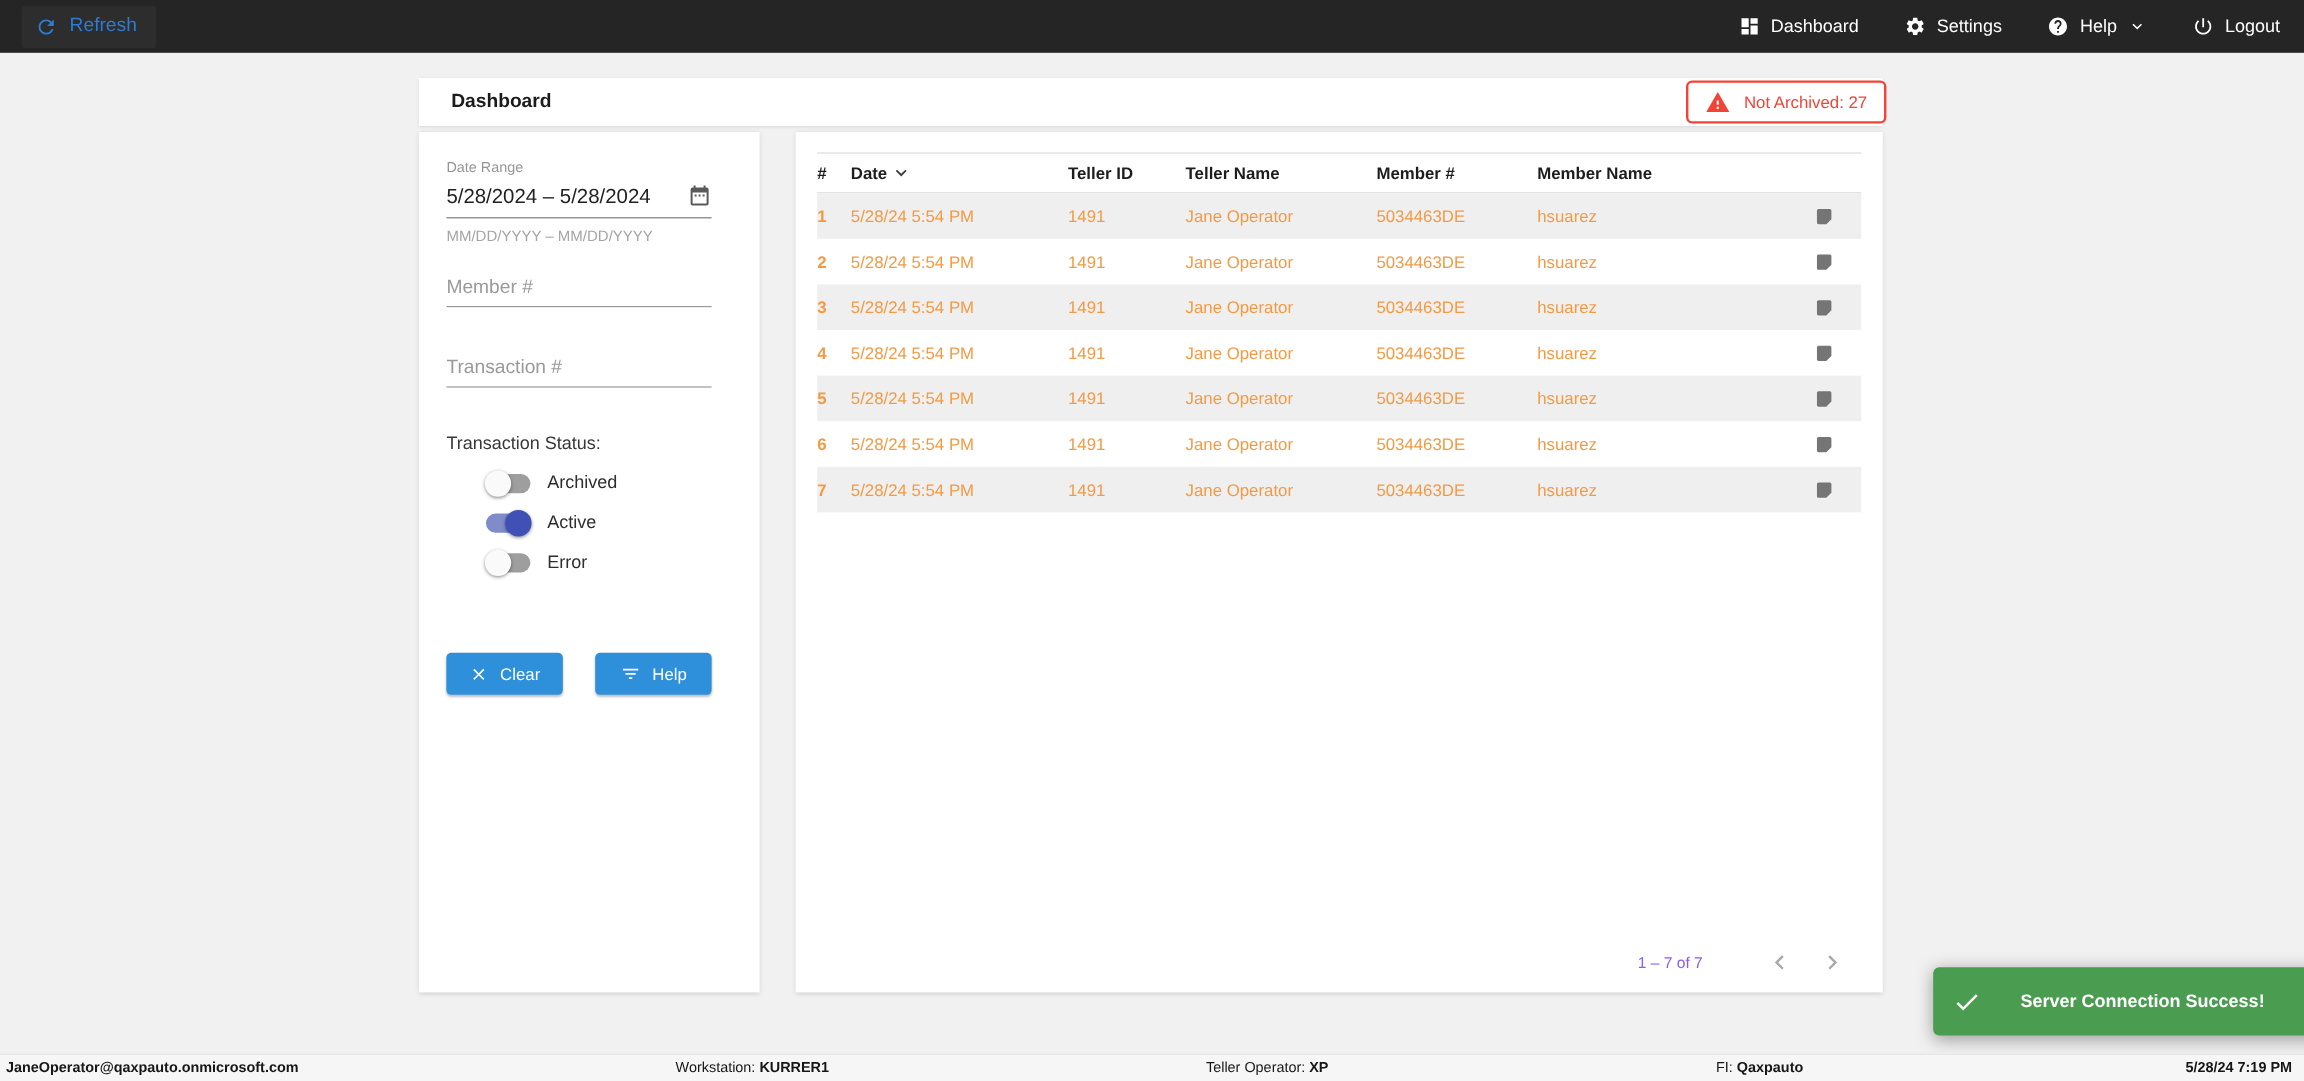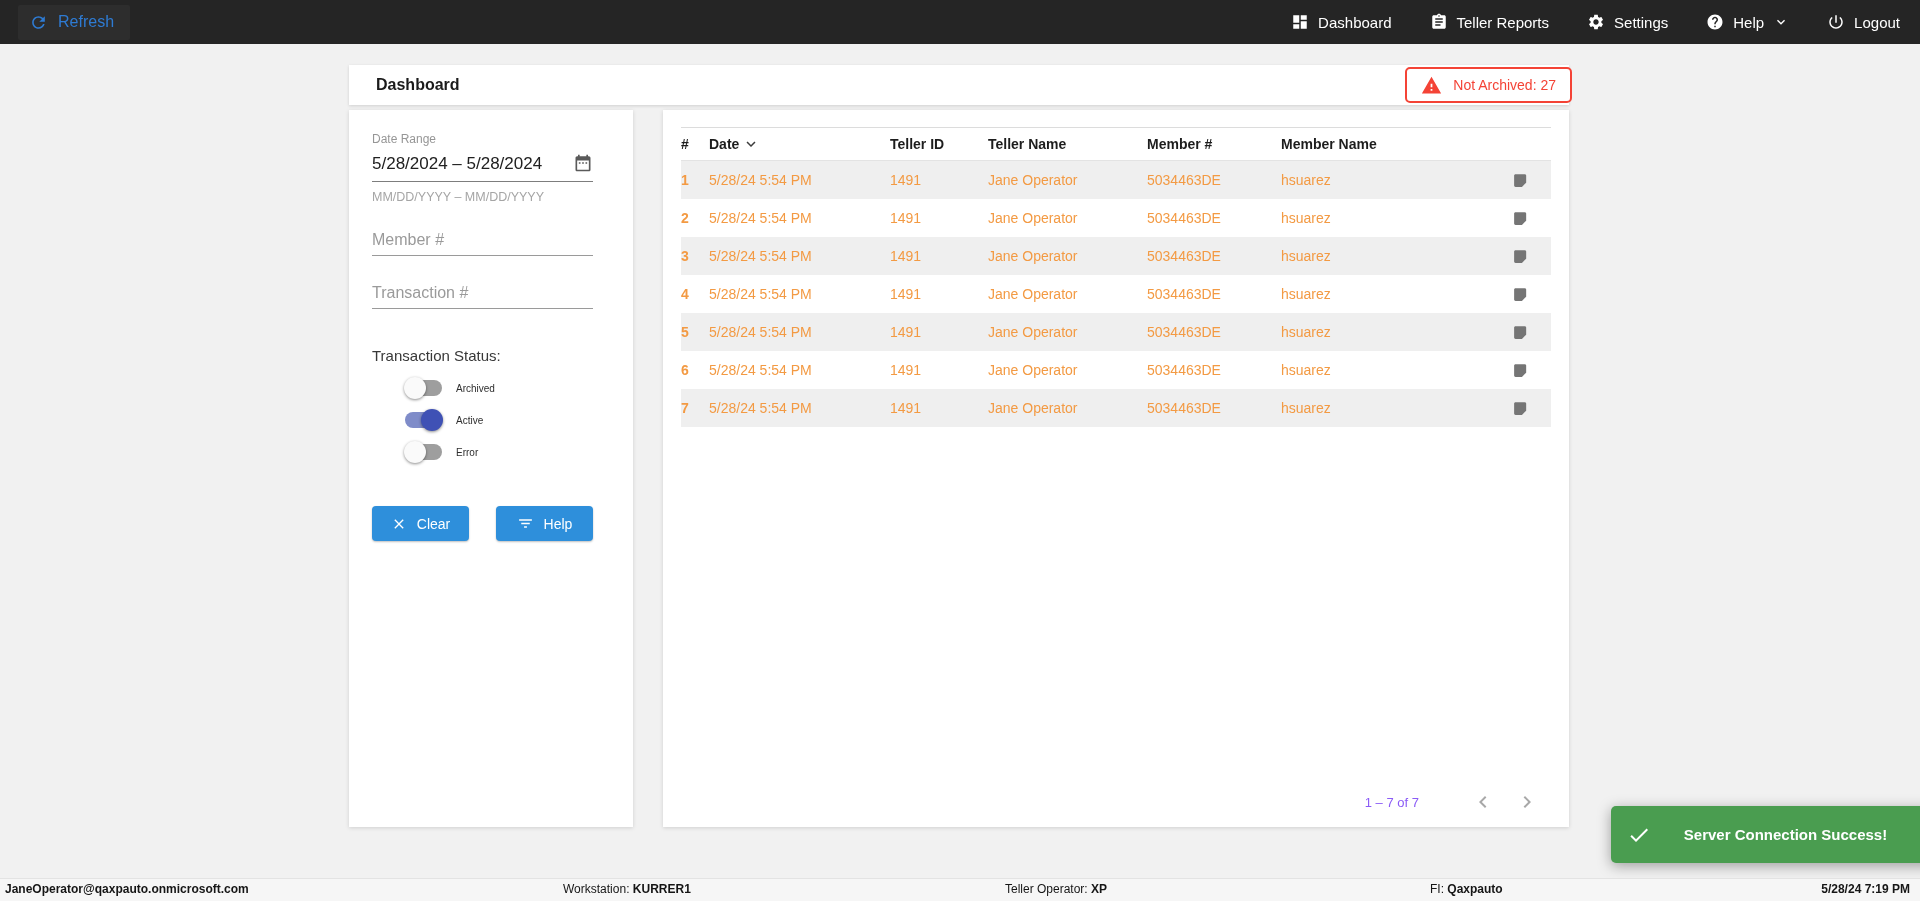--- a/index.html
+++ b/index.html
@@ -56,43 +56,43 @@
   .date-row { display:flex; align-items:center; margin-top:7px; }
   .date-row input {
     border:none; outline:none; flex:1; font-size:17px; color:#212121;
     font-family:"Liberation Sans", sans-serif; background:transparent; min-width:0;
   }
   .cal-btn { cursor:pointer; padding-bottom:2px; }
   .rule-dark { border-bottom:1px solid #7d7d7d; margin-top:6px; }
   .rule-gray { border-bottom:1px solid #9a9a9a; margin-top:6px; }
   .helper { font-size:12.5px; color:#a5a5a5; margin-top:8px; }
   .plain-field { margin-top:27px; }
-  .plain-field.second { margin-top:28px; }
+  .plain-field.second { margin-top:42px; }
   .plain-field input {
     border:none; outline:none; width:100%; font-size:16px; color:#212121;
     font-family:"Liberation Sans", sans-serif; background:transparent;
   }
   .plain-field input::placeholder { color:#9a9a9a; opacity:1; }
   .status-label { margin-top:38px; font-size:15px; color:#383838; }
   .toggle-row { display:flex; align-items:center; gap:14px; margin-top:16px; padding-left:33px; cursor:pointer; }
   .toggle-row:first-of-type { margin-top:19px; }
   .toggle { position:relative; width:37px; height:16px; border-radius:8px; background:#9e9e9e; }
   .toggle .thumb {
     position:absolute; top:-3px; left:-1px; width:22px; height:22px; border-radius:50%;
     background:#fafafa; box-shadow:0 1px 3px rgba(0,0,0,.45);
   }
   .toggle-row.on .toggle { background:#7f8cc9; }
   .toggle-row.on .toggle .thumb { left:16px; background:#3f51b5; }
-  .toggle-label { font-size:10px; color:#2e2e2e; }
+  .toggle-label { font-size:15px; color:#2e2e2e; }
   .filter-buttons { display:flex; gap:27px; margin-top:46px; }
   .btn {
     width:104px; height:35px; border:none; border-radius:4px; background:#2e8fdb;
     color:#ffffff; font-size:14px; font-family:"Liberation Sans", sans-serif;
     display:flex; align-items:center; justify-content:center; gap:10px;
-    cursor:pointer; box-shadow:0 1px 2px rgba(0,0,0,.25);
+    cursor:pointer; box-shadow:0 1px 2px rgba(0,0,0,.25);margin-top:21px;
   }
 
   
   .table-wrap { margin-top:17px; border-top:1px solid #dcdcdc; }
   .t-head, .t-row {
     display:grid;
     grid-template-columns:28px 181px 98px 159px 134px 203px 1fr;
     align-items:center;
   }
   .t-head { height:33px; border-bottom:1px solid #e3e3e3; font-size:14px; font-weight:bold; color:#1d1d1d; }
@@ -146,28 +146,20 @@
     <span>Refresh</span>
   </div>
   <nav class="nav-right">
     <div class="nav-item">
       <span>
         <svg width="18" height="18" viewBox="0 0 24 24" fill="#fff">
             <path d="M3 13h8V3H3v10zm0 8h8v-6H3v6zm10 0h8V11h-8v10zm0-18v6h8V3h-8z"></path>
           </svg>
       </span>
       <span>Dashboard</span>
-    </div>
-    <div class="nav-item">
-      <span>
-        <svg width="18" height="18" viewBox="0 0 24 24" fill="#fff">
-            <path d="M19 3h-4.18C14.4 1.84 13.3 1 12 1c-1.3 0-2.4.84-2.82 2H5c-1.1 0-2 .9-2 2v14c0 1.1.9 2 2 2h14c1.1 0 2-.9 2-2V5c0-1.1-.9-2-2-2zm-7 0c.55 0 1 .45 1 1s-.45 1-1 1-1-.45-1-1 .45-1 1-1zm2 14H7v-2h7v2zm3-4H7v-2h10v2zm0-4H7V7h10v2z"></path>
-          </svg>
-      </span>
-      <span>Teller Reports</span>
     </div>
     <div class="nav-item">
       <span>
         <svg width="18" height="18" viewBox="0 0 24 24" fill="#fff">
             <path d="M19.14 12.94c.04-.3.06-.61.06-.94 0-.32-.02-.64-.07-.94l2.03-1.58c.18-.14.23-.41.12-.61l-1.92-3.32c-.12-.22-.37-.29-.59-.22l-2.39.96c-.5-.38-1.03-.7-1.62-.94l-.36-2.54c-.04-.24-.24-.41-.48-.41h-3.84c-.24 0-.43.17-.47.41l-.36 2.54c-.59.24-1.13.57-1.62.94l-2.39-.96c-.22-.08-.47 0-.59.22L2.74 8.87c-.12.21-.08.47.12.61l2.03 1.58c-.05.3-.09.63-.09.94s.02.64.07.94l-2.03 1.58c-.18.14-.23.41-.12.61l1.92 3.32c.12.22.37.29.59.22l2.39-.96c.5.38 1.03.7 1.62.94l.36 2.54c.05.24.24.41.48.41h3.84c.24 0 .44-.17.47-.41l.36-2.54c.59-.24 1.13-.56 1.62-.94l2.39.96c.22.08.47 0 .59-.22l1.92-3.32c.12-.22.07-.47-.12-.61l-2.01-1.58zM12 15.6c-1.98 0-3.6-1.62-3.6-3.6s1.62-3.6 3.6-3.6 3.6 1.62 3.6 3.6-1.62 3.6-3.6 3.6z"></path>
           </svg>
       </span>
       <span>Settings</span>
     </div>
     <div class="nav-item">

